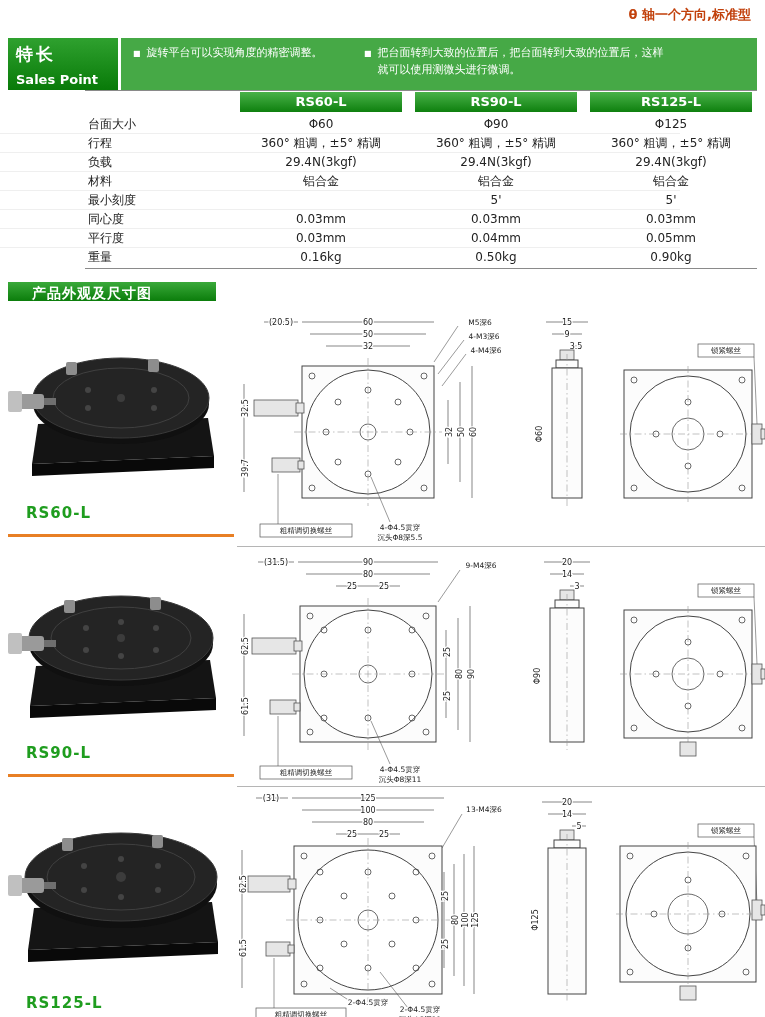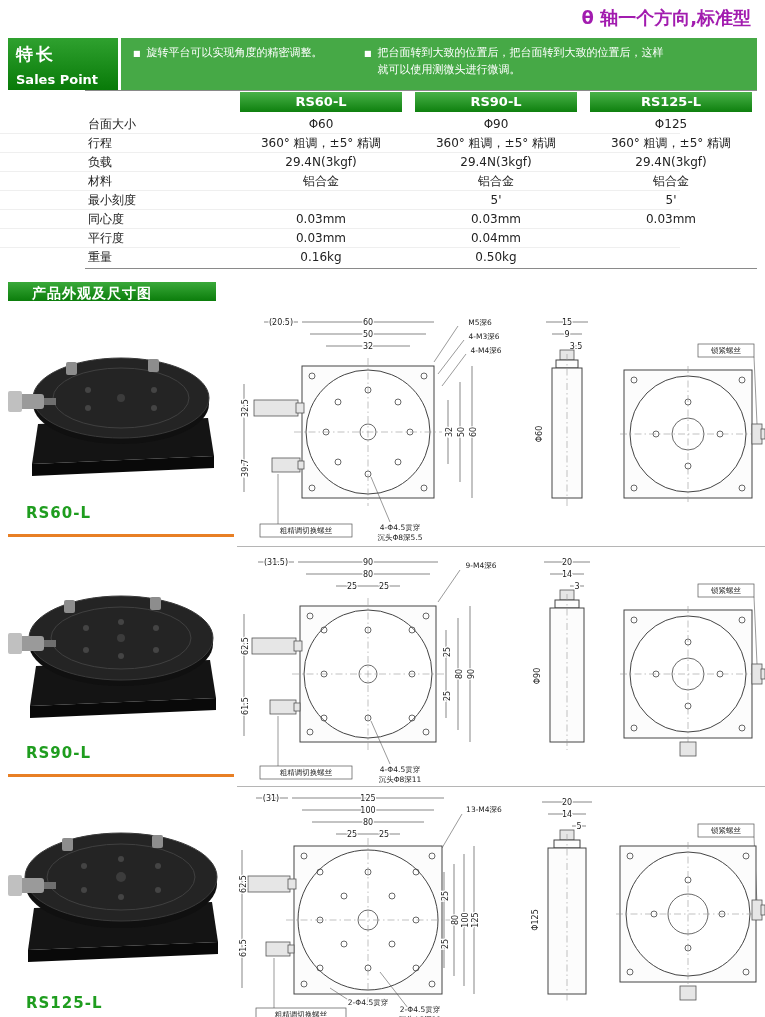--- a/index.html
+++ b/index.html
@@ -1,20 +1,20 @@
 <!DOCTYPE html>
 <html><head>
 <meta charset="utf-8">
 <style>
   *{margin:0;padding:0;box-sizing:border-box}
   html,body{background:#9a9a9a}
   body{font-family:"DejaVu Sans","Liberation Sans",sans-serif}
   .page{position:relative;width:765px;height:1017px;background:#fff;overflow:hidden;margin:0 auto}
 
-  .top-note{position:absolute;top:6px;right:14px;font-size:18px;font-weight:bold;color:#a21caf}
+  .top-note{position:absolute;top:6px;right:14px;font-size:13px;font-weight:bold;color:#c2410c}
 
   
   .sp-wrap{position:absolute;left:8px;top:38px;width:749px;height:52px;display:flex}
   .sp-title{width:110px;background:linear-gradient(180deg,#2fa12f,#087a08);color:#fff;padding:5px 8px}
   .sp-cn{font-size:17px;font-weight:bold;letter-spacing:3px}
   .sp-en{font-size:13px;font-weight:bold;margin-top:6px}
   .sp-bullets{flex:1;background:#46a946;color:#fff;display:flex;gap:26px;padding:7px 12px;margin-left:3px}
   .sp-bullet{font-size:11px;line-height:1.5;display:flex}
   .sp-bullet .bm{margin-right:6px;font-size:8px;padding-top:3px}
   .sp-b1{width:205px}
@@ -126,25 +126,27 @@
       <div class="tr">
         <div class="tl">同心度</div>
         <div class="tv v0">0.03mm</div>
         <div class="tv v1">0.03mm</div>
         <div class="tv v2">0.03mm</div>
       </div>
       <div class="tr">
         <div class="tl">平行度</div>
         <div class="tv v0">0.03mm</div>
         <div class="tv v1">0.04mm</div>
+        <div class="tv v2">0.05mm</div>
       </div>
       <div class="tr">
         <div class="tl">重量</div>
         <div class="tv v0">0.16kg</div>
         <div class="tv v1">0.50kg</div>
+        <div class="tv v2">0.90kg</div>
       </div>
     </div>
     <div class="botline"></div>
   </div>
 
   <div class="section-bar">产品外观及尺寸图</div>
 
   <div class="pblock" style="top:308px">
     <svg class="photo" width="222" height="172" viewBox="0 0 222 172">
       <rect class="ph-bg" x="0" y="0" width="222" height="172"></rect>

